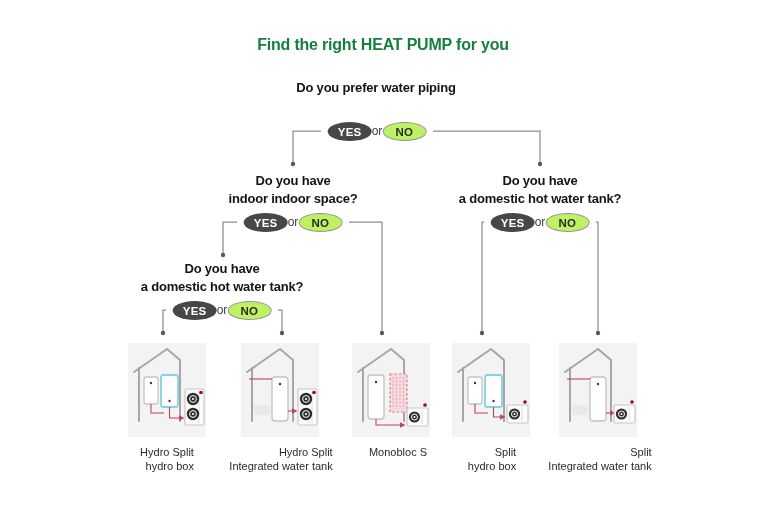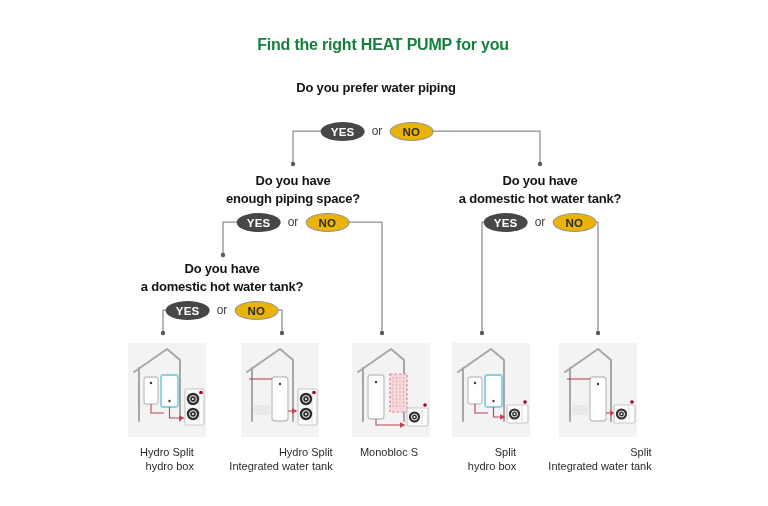--- a/index.html
+++ b/index.html
@@ -11,30 +11,30 @@
   .title{
     top:36px;left:383px;font-size:16px;font-weight:bold;color:#15803d;
     letter-spacing:-0.2px;white-space:nowrap;
   }
   .question{
     font-size:13px;font-weight:600;color:#141414;line-height:17.5px;
     letter-spacing:-0.2px;white-space:nowrap;
   }
   .question span{display:block;}
   .pill-row{
-    position:absolute;display:flex;align-items:center;gap:7px;height:19px;
+    position:absolute;display:flex;align-items:center;height:19px;
     transform:translateX(-50%);
   }
   .pill{
     width:44px;height:19px;display:flex;align-items:center;justify-content:center;
     border-radius:50%;font-size:11.5px;font-weight:bold;box-sizing:border-box;
     letter-spacing:0.2px;
   }
   .pill-yes{background:#474747;color:#ffffff;}
-  .pill-no{background:#eab308;border:1.5px solid #929292;color:#2b2b2b;}
+  .pill-no{background:#bef264;border:1.5px solid #929292;color:#2b2b2b;}
   .or{color:#404040;font-size:12px;line-height:19px;}
   .connectors{position:absolute;left:0;top:0;width:768px;height:506px;pointer-events:none;}
   .tile{position:absolute;top:343px;width:78px;height:94px;background:#f3f3f3;}
   .tile svg{display:block;width:78px;height:94px;}
   .plabel{
     position:absolute;top:445px;transform:translateX(-50%);text-align:center;
     font-size:11px;color:#2b2b2b;line-height:14px;white-space:nowrap;
   }
   .plabel span{display:block;text-align:right;}
 </style>
@@ -72,21 +72,21 @@
     <span>Do you prefer water piping</span>
   </div>
   <div class="pill-row" style="top:122px;left:377px;">
     <div class="pill pill-yes">YES</div>
     <div class="or">or</div>
     <div class="pill pill-no">NO</div>
   </div>
 
   <div class="cx question" style="top:172px;left:293px;">
     <span>Do you have</span>
-    <span>enough piping space?</span>
+    <span>indoor indoor space?</span>
   </div>
   <div class="pill-row" style="top:213px;left:293px;">
     <div class="pill pill-yes">YES</div>
     <div class="or">or</div>
     <div class="pill pill-no">NO</div>
   </div>
 
   <div class="cx question" style="top:172px;left:540px;">
     <span>Do you have</span>
     <span>a domestic hot water tank?</span>
@@ -256,21 +256,21 @@
   </div>
 
   <div class="plabel" style="left:167px;">
     <span>Hydro Split</span>
     <span>hydro box</span>
   </div>
   <div class="plabel" style="left:281px;">
     <span>Hydro Split</span>
     <span>Integrated water tank</span>
   </div>
-  <div class="plabel" style="left:389px;">
+  <div class="plabel" style="left:398px;">
     <span>Monobloc S</span>
   </div>
   <div class="plabel" style="left:492px;">
     <span>Split</span>
     <span>hydro box</span>
   </div>
   <div class="plabel" style="left:600px;">
     <span>Split</span>
     <span>Integrated water tank</span>
   </div>

